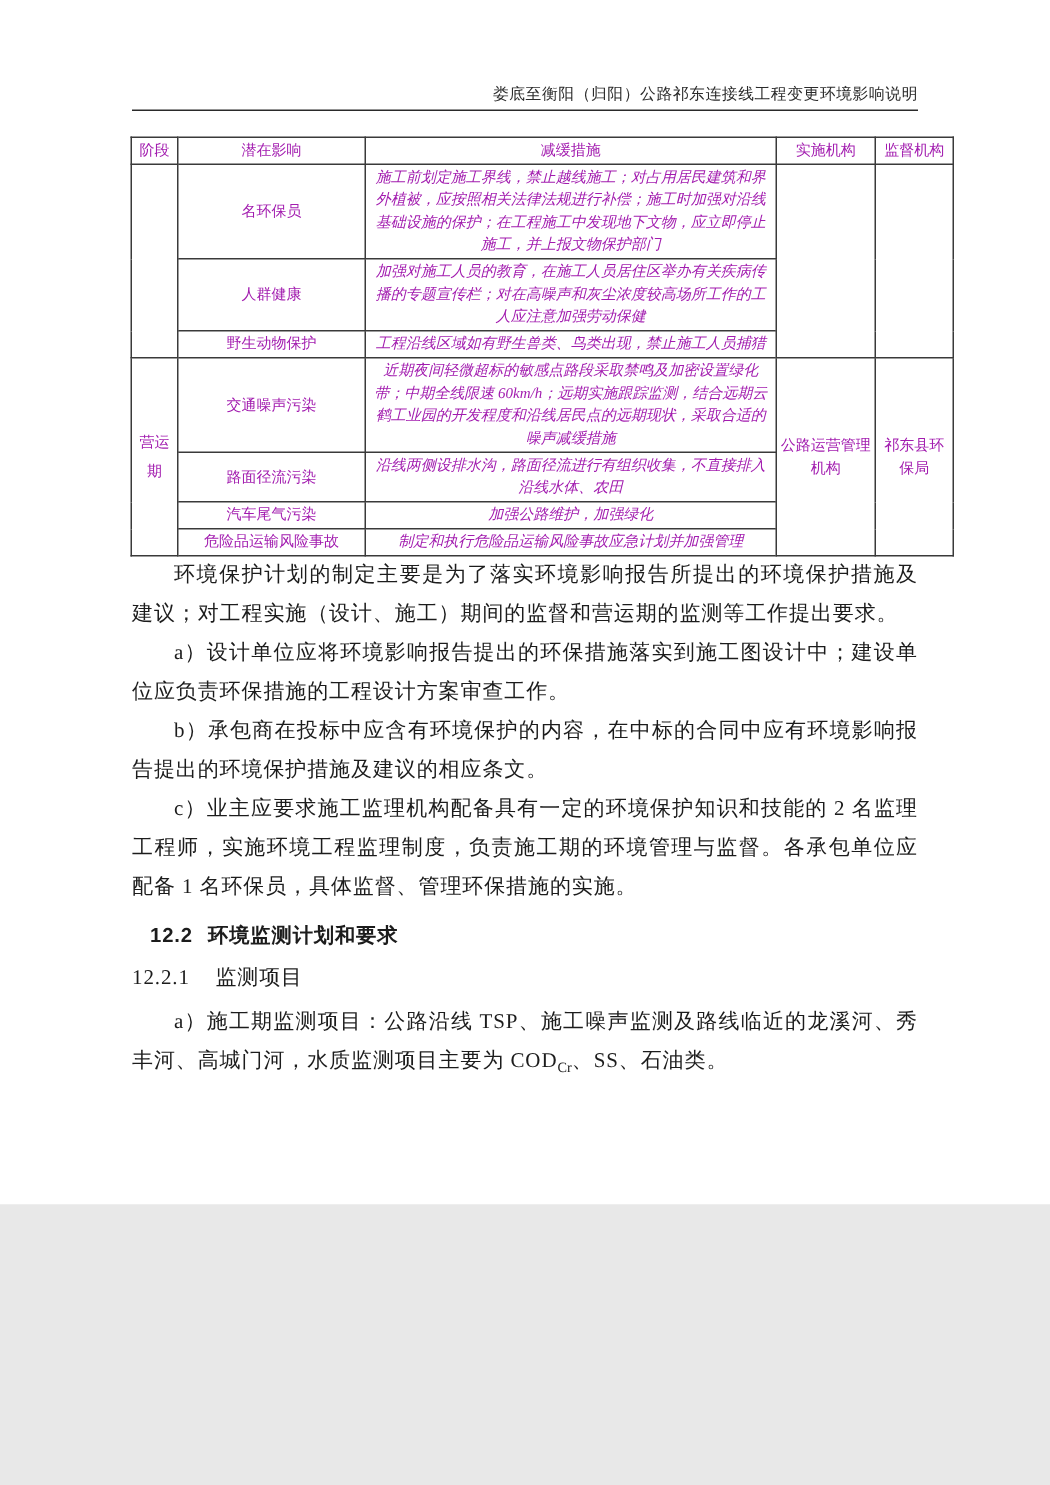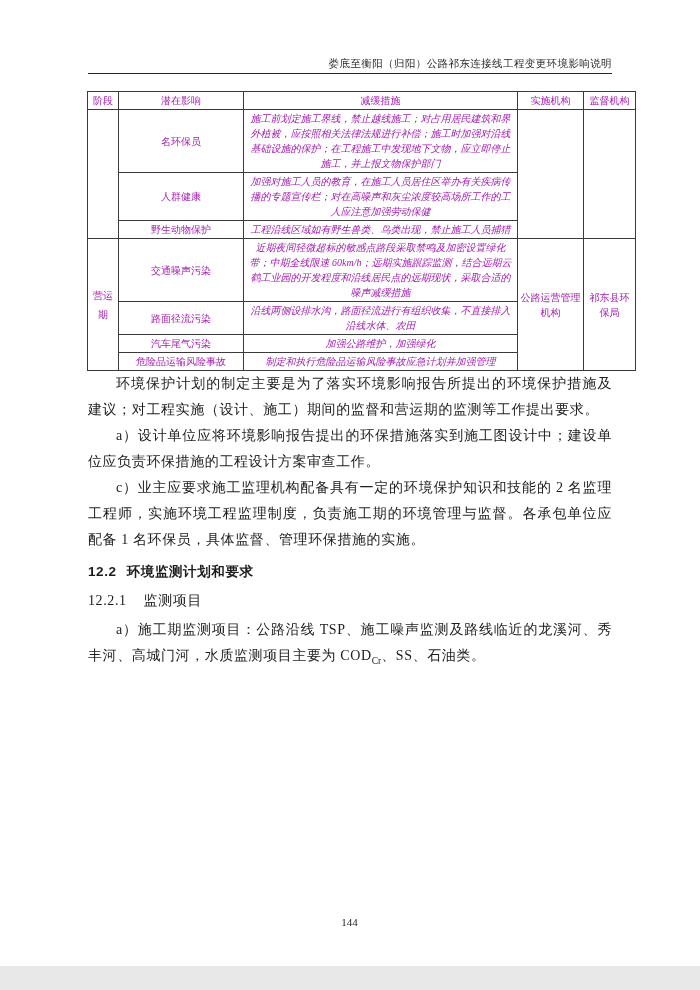--- a/index.html
+++ b/index.html
@@ -1,20 +1,20 @@
 <!DOCTYPE html>
 <html><head>
 <meta charset="utf-8">
 <style>
   * { box-sizing: border-box; }
   html, body { margin: 0; padding: 0; background: #e8e8e8; }
   .page {
     position: relative;
     width: 700px;
-    height: 966px;
+    height: 803px;
     margin: 0 auto;
     background: #ffffff;
     color: #1c1c1c;
     font-family: "Liberation Serif", "DejaVu Serif", serif;
     padding: 57px 88px 0 88px;
     overflow: hidden;
   }
   
   .hdr-title {
     text-align: right;
@@ -66,21 +66,21 @@
     font-weight: normal;
     margin: 15px 0 3px 0;
     line-height: 26px;
     letter-spacing: 0.6px;
   }
   .h3 .ht { margin-left: 15px; }
   .h2 {
     font-family: "Liberation Sans", "DejaVu Sans", sans-serif;
     font-size: 13.5px;
     font-weight: bold;
-    margin: 6px 0 2px 0;
+    margin: 6px 0 2px 12px;
     line-height: 26px;
     letter-spacing: 0.6px;
   }
   .h2 .ht { margin-left: 10px; }
   .h3b .ht { margin-left: 17px; }
   p.body {
     margin: 0;
     font-size: 14px;
     line-height: 26px;
     letter-spacing: 0.6px;
@@ -157,20 +157,21 @@
       <tr>
         <td class="impact">危险品运输风险事故</td>
         <td class="measure">制定和执行危险品运输风险事故应急计划并加强管理</td>
       </tr>
     </tbody>
   </table>
 
 
   <p class="body">环境保护计划的制定主要是为了落实环境影响报告所提出的环境保护措施及建议；对工程实施（设计、施工）期间的监督和营运期的监测等工作提出要求。</p>
   <p class="body">a）设计单位应将环境影响报告提出的环保措施落实到施工图设计中；建设单位应负责环保措施的工程设计方案审查工作。</p>
+  <p class="body">b）承包商在投标中应含有环境保护的内容，在中标的合同中应有环境影响报告提出的环境保护措施及建议的相应条文。</p>
   <p class="body">c）业主应要求施工监理机构配备具有一定的环境保护知识和技能的 2 名监理工程师，实施环境工程监理制度，负责施工期的环境管理与监督。各承包单位应配备 1 名环保员，具体监督、管理环保措施的实施。</p>
 
   <div class="h2">
     <span>12.2</span><span class="ht">环境监测计划和要求</span>
   </div>
 
   <div class="h3 h3b" style="margin-top:3px;">
     <span>12.2.1</span><span class="ht">监测项目</span>
   </div>
 

